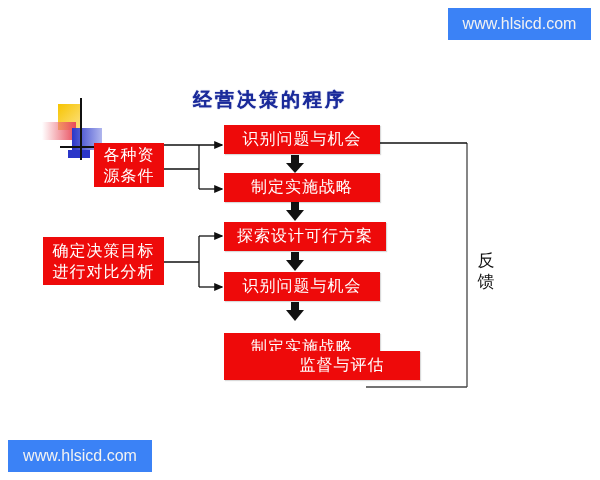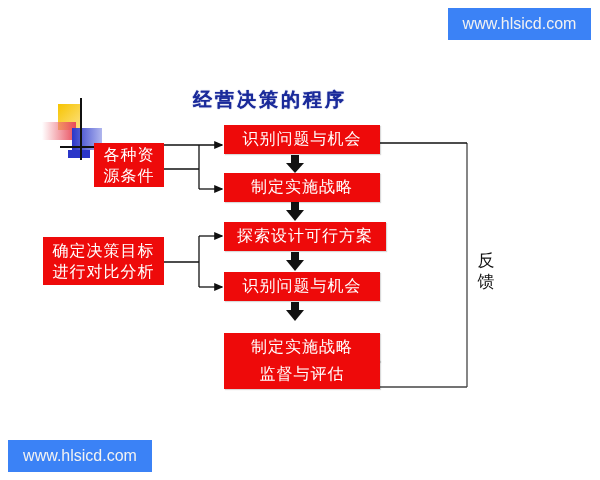--- a/index.html
+++ b/index.html
@@ -96,18 +96,18 @@
 <div class="side" style="left:43px;top:237px;width:121px;height:48px;">
   <span>确定决策目标</span>
   <span>进行对比分析</span>
 </div>
 
 <div class="step" style="top:125px;">识别问题与机会</div>
 <div class="step" style="top:173px;">制定实施战略</div>
 <div class="step" style="top:222px;width:162px;">探索设计可行方案</div>
 <div class="step" style="top:272px;">识别问题与机会</div>
 <div class="step" style="top:321px;margin-top:12px;">制定实施战略</div>
-<div class="step" style="top:360px;">监督与评估</div>
+<div class="step" style="top:351px;padding-left:40px;">监督与评估</div>
 
 <div class="feedback">
   <div>反</div>
   <div>馈</div>
 </div>
 
 </body></html>

